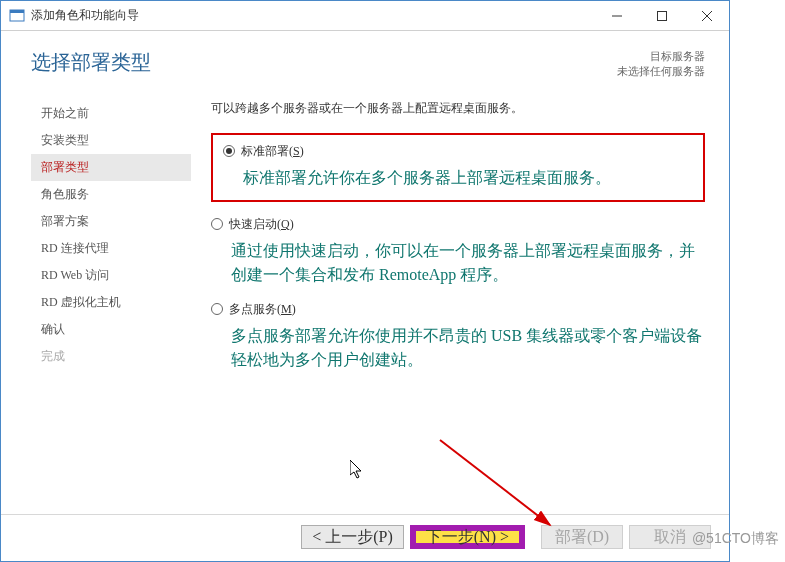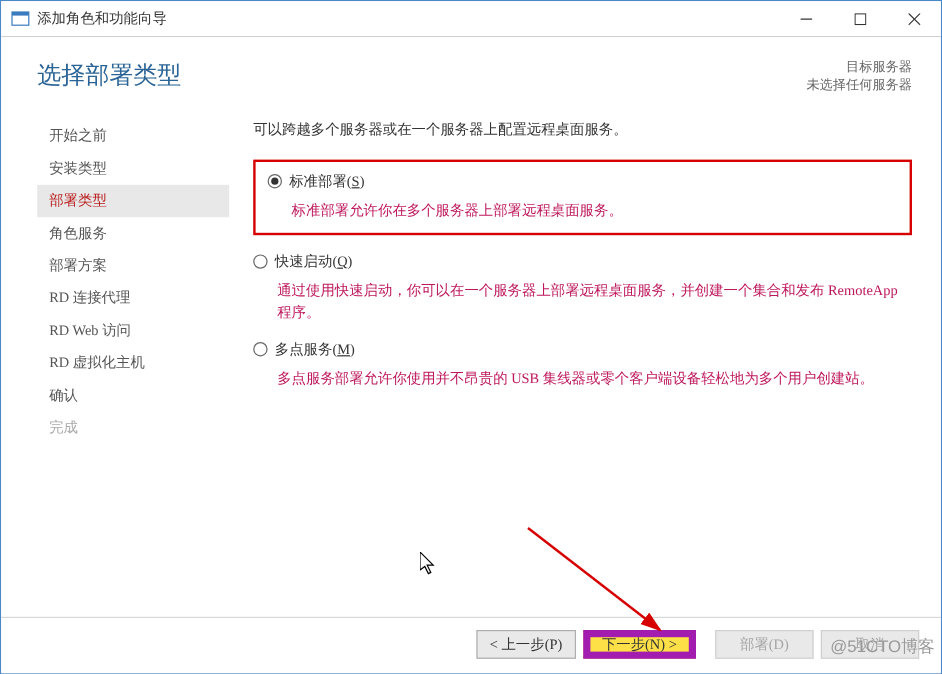--- a/index.html
+++ b/index.html
@@ -6,21 +6,21 @@
     body {
       font-family: "Microsoft YaHei", "Segoe UI", sans-serif;
       font-size: 12px;
       background: #fff;
       width: 785px;
       height: 562px;
       overflow: hidden;
       position: relative;
     }
     .window {
-      width: 785px;
+      width: 730px;
       height: 562px;
       border: 1px solid #4a88c7;
       display: flex;
       flex-direction: column;
       background: #fff;
     }
     .titlebar {
       height: 30px;
       display: flex;
       align-items: center;
@@ -132,43 +132,43 @@
       width: 6px;
       height: 6px;
       background: #333;
       border-radius: 50%;
     }
     .option-label {
       font-size: 12px;
       color: #333;
     }
     .option-desc {
-      font-size: 12px;
-      color: #be185d;
+      font-size: 16px;
+      color: #0f766e;
       margin: 6px 0 0 20px;
       line-height: 1.5;
     }
     .highlight-box {
       border: 2px solid #d60000;
       padding: 8px 0 10px 10px;
       margin-bottom: 14px;
     }
     .footer {
       border-top: 1px solid #d8d8d8;
       padding: 10px 18px 12px 0;
       display: flex;
       justify-content: flex-end;
       gap: 6px;
     }
     .btn {
       min-width: 82px;
       height: 24px;
       border: 1px solid #adadad;
       background: #e9e9e9;
-      font-size: 12px;
+      font-size: 16px;
       color: #333;
       display: flex;
       align-items: center;
       justify-content: center;
       padding: 0 10px;
     }
     .btn.primary {
       border: 6px solid #a21caf;
       background: #fde047;
     }

